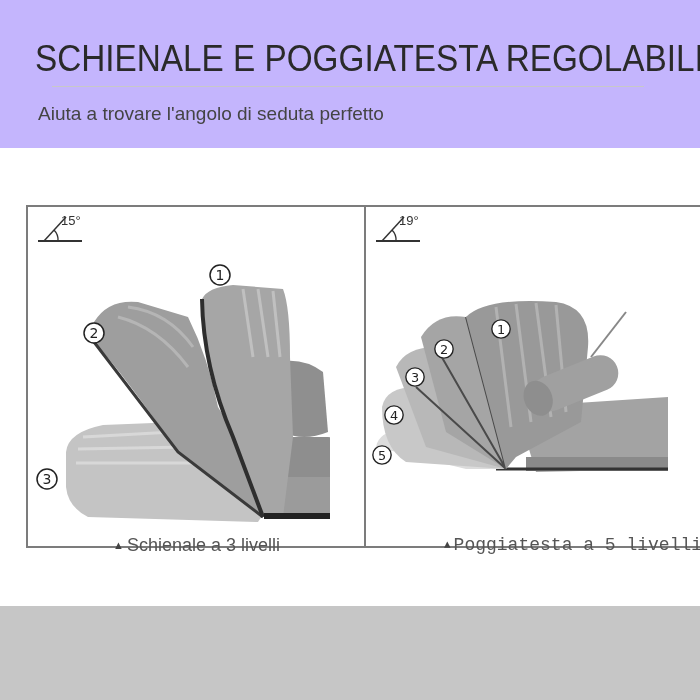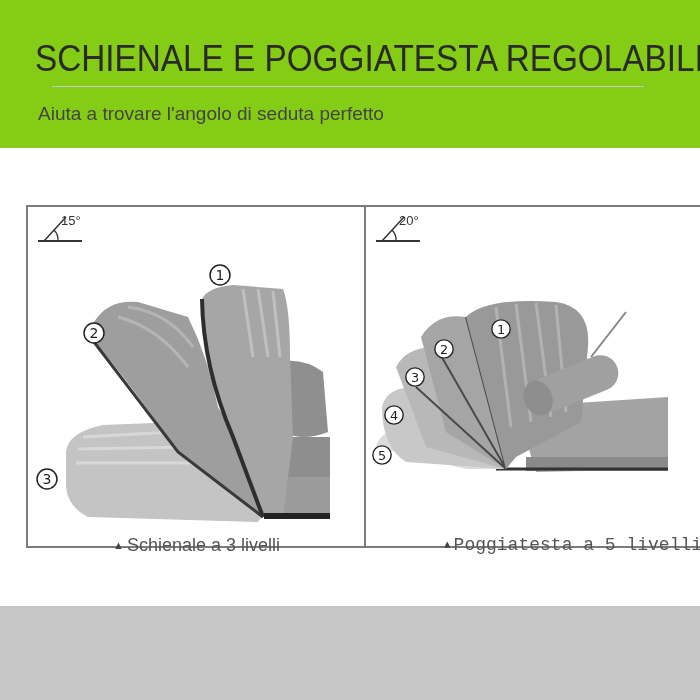--- a/index.html
+++ b/index.html
@@ -1,18 +1,18 @@
 <!DOCTYPE html>
 <html><head>
 <meta charset="utf-8">
 <style>
   html, body { margin:0; padding:0; }
   body { width:700px; height:700px; background:#ffffff; position:relative; overflow:hidden;
          font-family: "Liberation Sans", "DejaVu Sans", sans-serif; color:#333; }
-  .header { position:absolute; left:0; top:0; width:700px; height:148px; background:#84cc16; }
+  .header { position:absolute; left:0; top:0; width:700px; height:148px; background:#c4b5fd; }
   .title { position:absolute; left:0; top:38px; width:700px; text-align:center;
            font-size:37px; letter-spacing:0px; color:#2a2a2a; transform:scaleX(0.9); transform-origin:center; white-space:nowrap; }
   .rule { position:absolute; left:52px; top:86px; width:592px; height:1px; background:#c8c8c8; }
   .subtitle { position:absolute; left:16px; top:103px; width:700px; text-align:left; font-size:19px; color:#444;margin-left:22px; }
   .panel { position:absolute; top:205px; width:360px; height:343px; border:2px solid #7c7c7c; box-sizing:border-box; background:#fff; overflow:hidden; }
   .panel.left { left:26px; }
   .panel.right { left:364px; }
   .angle { position:absolute; left:8px; top:8px; width:60px; height:30px; }
   .angle-label { position:absolute; left:33px; top:6px; font-size:13px; color:#333; }
   .illus { position:absolute; left:0; top:0; width:302px; height:339px; }
@@ -93,21 +93,21 @@
     <g transform="rotate(-22 200 180)">
       <rect x="165" y="162" width="90" height="36" rx="18" fill="#a0a0a0"></rect>
       <ellipse cx="170" cy="180" rx="14" ry="18" fill="#8e8e8e"></ellipse>
     </g>
   </svg>
   <svg class="angle" viewBox="0 0 60 30">
     <line x1="2" y1="26" x2="46" y2="26" stroke="#333" stroke-width="2"></line>
     <line x1="8" y1="26" x2="30" y2="2" stroke="#333" stroke-width="1.5"></line>
     <path d="M22 26 A14 14 0 0 0 18 15" stroke="#333" stroke-width="1.3" fill="none"></path>
   </svg>
-  <span class="angle-label">20°</span>
+  <span class="angle-label">19°</span>
 
   <svg style="position:absolute;left:124px;top:111px;width:22px;height:22px" viewBox="0 0 24 24">
       <circle cx="12" cy="12" r="10" fill="#fff" stroke="#222" stroke-width="1.5"></circle>
       <text x="12" y="17" font-size="14" text-anchor="middle" fill="#222" class="num">1</text>
     </svg>
   <svg style="position:absolute;left:67px;top:131px;width:22px;height:22px" viewBox="0 0 24 24">
       <circle cx="12" cy="12" r="10" fill="#fff" stroke="#222" stroke-width="1.5"></circle>
       <text x="12" y="17" font-size="14" text-anchor="middle" fill="#222" class="num">2</text>
     </svg>
   <svg style="position:absolute;left:38px;top:159px;width:22px;height:22px" viewBox="0 0 24 24">

